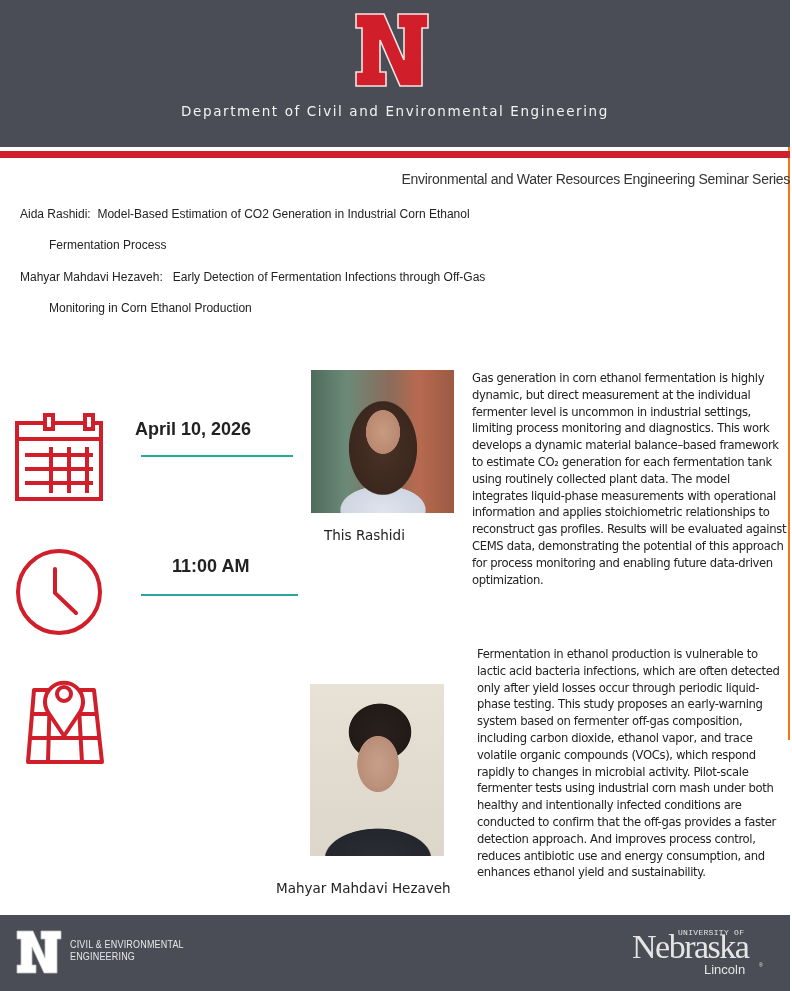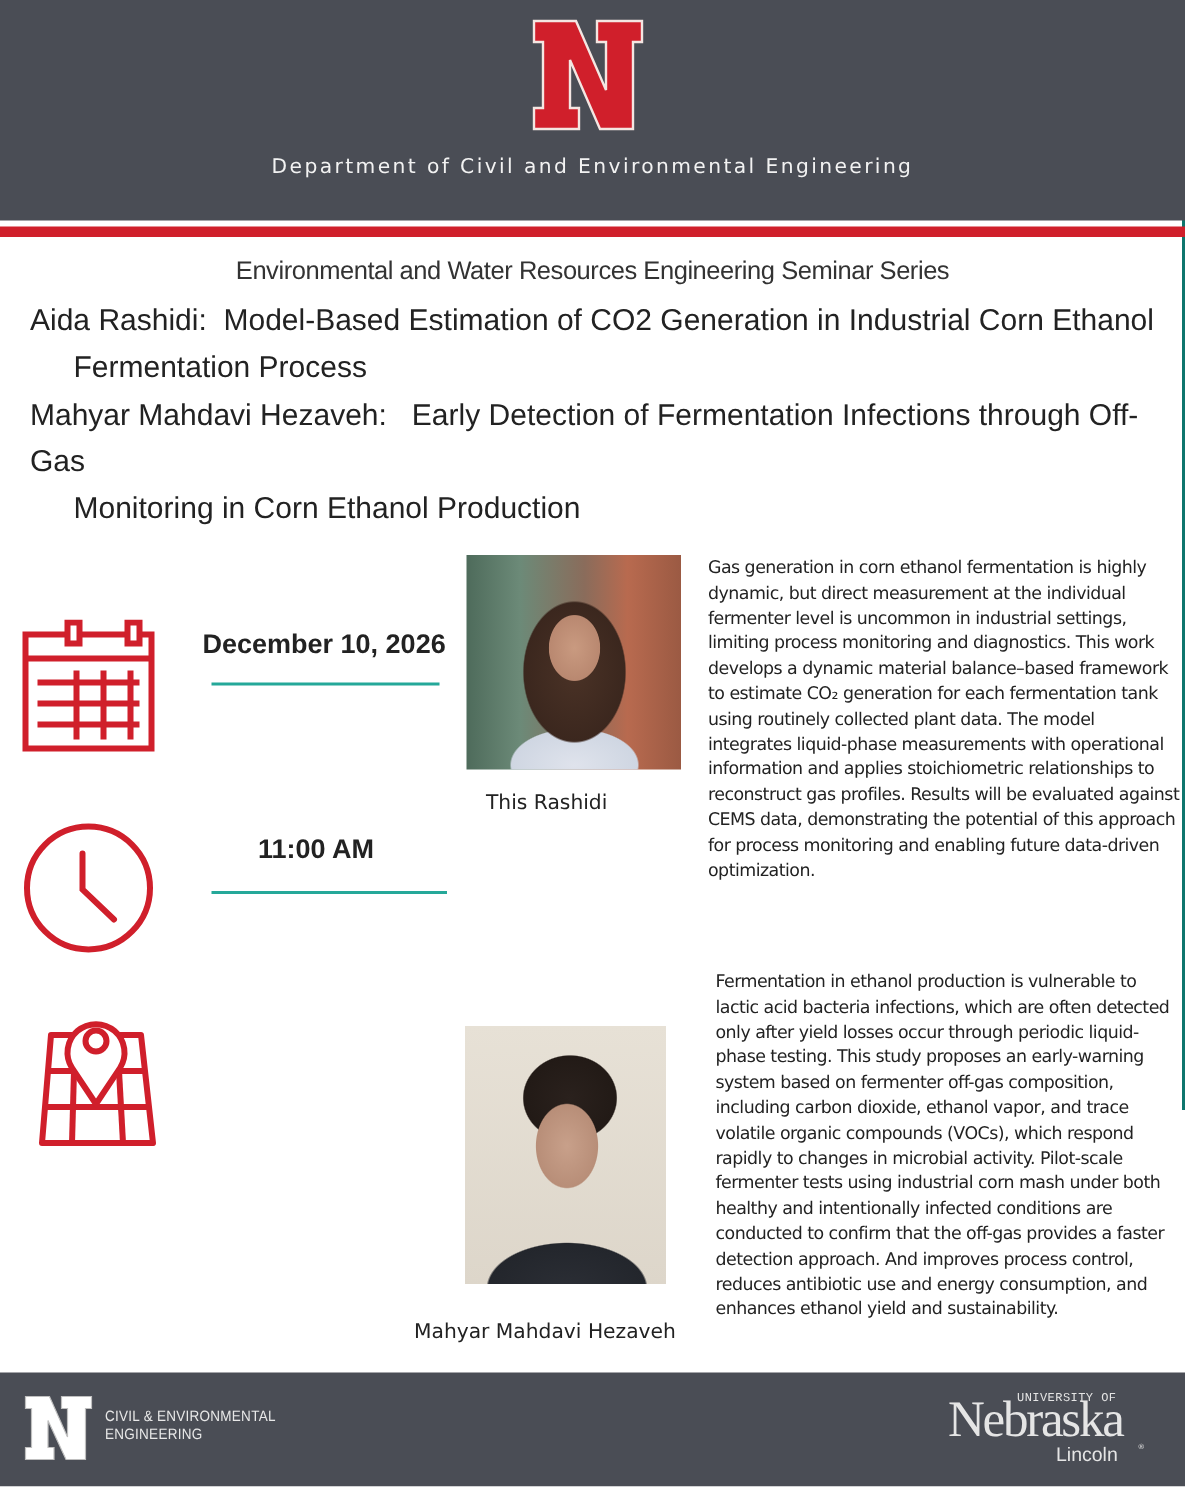--- a/index.html
+++ b/index.html
@@ -1,29 +1,29 @@
 <!DOCTYPE html>
 <html><head>
   <meta charset="utf-8">
   <style>
     * { box-sizing: border-box; margin: 0; padding: 0; }
     html, body { width: 792px; height: 991px; overflow: hidden; background: #ffffff; }
     body { position: relative; font-family: "Liberation Sans", sans-serif; color: #222; }
 
-    .page { position: absolute; left: 0; top: 0; width: 790px; height: 740px; background: #fff; border-right: 2px solid #0f766e; }
+    .page { position: absolute; left: 0; top: 0; width: 790px; height: 740px; background: #fff; border-right: 2px solid #f97316; }
 
     
     .header { position: absolute; left: 0; top: 0; width: 790px; height: 147px; background: #4a4d55; }
     .n-logo { position: absolute; left: 354px; top: 12px; width: 76px; height: 76px; }
     .dept-title { position: absolute; left: 0; top: 103px; width: 790px; text-align: center; color: #f2f2f2; font-size: 13.5px; letter-spacing: 1.6px; font-family: "DejaVu Sans", sans-serif; font-weight: normal; }
     .red-stripe { position: absolute; left: 0; top: 151px; width: 790px; height: 7px; background: #d01f2b; }
 
     
-    .series-title { position: absolute; left: 0; top: 171px; width: 790px; text-align: center; font-size: 17px; color: #333; letter-spacing: -0.3px; }
-    .talk { position: absolute; left: 20px; width: 760px; font-size: 20px; color: #222; line-height: 31px; }
+    .series-title { position: absolute; left: 0; top: 171px; width: 790px; text-align: right; font-size: 14px; color: #333; letter-spacing: -0.3px; }
+    .talk { position: absolute; left: 20px; width: 760px; font-size: 12px; color: #222; line-height: 31px; }
     .talk .cont { padding-left: 29px; display: block; }
     .talk1 { top: 199px; }
     .talk2 { top: 262px; }
 
     
     .icon { position: absolute; }
     .ic-cal { left: 14px; top: 413px; width: 90px; height: 90px; }
     .ic-clock { left: 14px; top: 547px; width: 90px; height: 90px; }
     .ic-map { left: 24px; top: 672px; width: 84px; height: 94px; }
 
@@ -103,21 +103,21 @@
       <rect x="31" y="2" width="8" height="14" fill="#fff"></rect>
       <rect x="71" y="2" width="8" height="14" fill="#fff"></rect>
       <line x1="11" y1="42" x2="79" y2="42"></line>
       <line x1="11" y1="56" x2="79" y2="56"></line>
       <line x1="11" y1="70" x2="79" y2="70"></line>
       <line x1="37" y1="34" x2="37" y2="80"></line>
       <line x1="55" y1="34" x2="55" y2="80"></line>
       <line x1="73" y1="34" x2="73" y2="80"></line>
     </g>
   </svg>
-  <div class="info info-date">December 10, 2026</div>
+  <div class="info info-date">April 10, 2026</div>
   <div class="teal-line tl1"></div>
 
   <svg class="icon ic-clock" viewBox="0 0 90 90">
     <circle cx="45" cy="45" r="41" fill="none" stroke="#d01f2b" stroke-width="4"></circle>
     <polyline points="41,22 41,46 62,66" fill="none" stroke="#d01f2b" stroke-width="4" stroke-linecap="round"></polyline>
   </svg>
   <div class="info info-time">11:00 AM</div>
   <div class="teal-line tl2"></div>
 
   <svg class="icon ic-map" viewBox="0 0 84 94">

